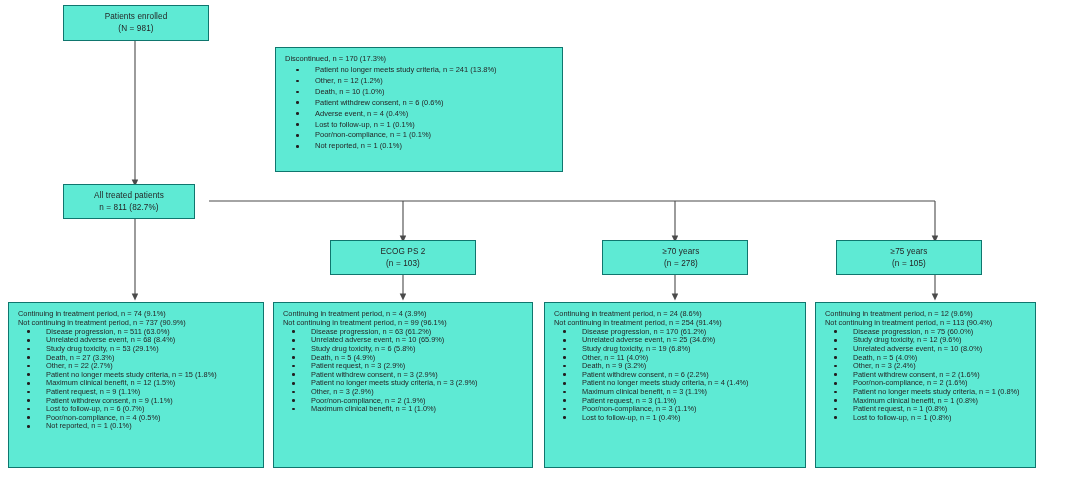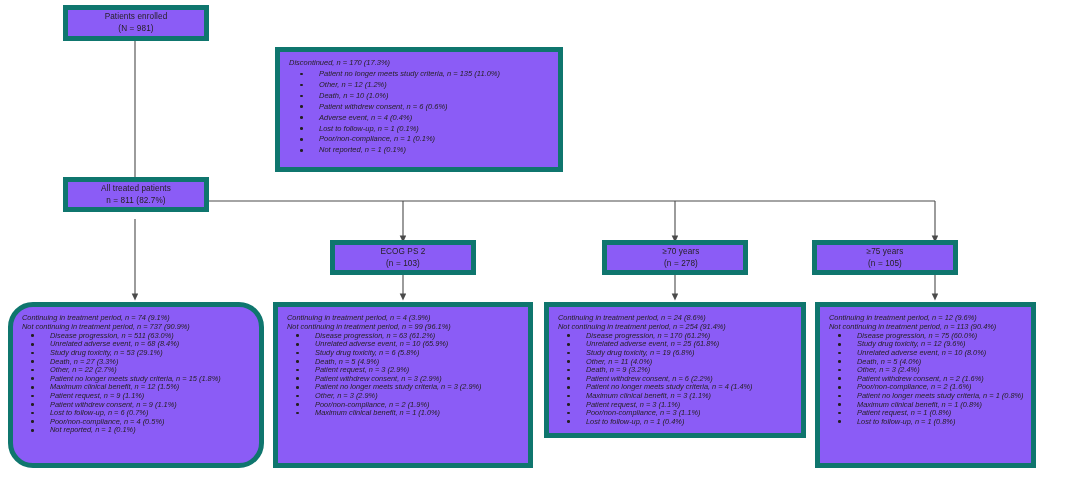--- a/index.html
+++ b/index.html
@@ -6,35 +6,35 @@
   body{
     width:1080px;height:480px;position:relative;overflow:hidden;
     font-family:"Liberation Sans","DejaVu Sans",sans-serif;
     color:#231f20;
   }
   #canvas{position:absolute;inset:0;width:1080px;height:480px;}
   svg.connectors{position:absolute;left:0;top:0;width:1080px;height:480px;pointer-events:none;}
 
   .box{
     position:absolute;
-    border:5px solid #0f766e;
-    background:#8b5cf6;
+    border:1px solid #0f766e;
+    background:#5eead4;
     box-sizing:border-box;
   }
   .box.center{
     display:flex;flex-direction:column;
     align-items:center;justify-content:center;
     font-size:8.2px;line-height:1.45;letter-spacing:.1px;
   }
   .box.center .l1{white-space:nowrap;}
   .box.center .l2{white-space:nowrap;}
 
   .box.listbox{
     padding:7px 6px 5px 7px;
-    font-size:7.4px;line-height:1.0;font-style:italic;
+    font-size:7.4px;line-height:1.0;
   }
   .hdr{display:block;white-space:nowrap;margin:0 0 1.5px 2px;}
   ul.items{
     list-style:none;margin:1px 0 0 0;padding:0;
   }
   ul.items li{
     position:relative;
     padding-left:30px;
     margin:0 0 1.2px 0;
     white-space:nowrap;
@@ -82,50 +82,50 @@
   </svg>
 
   <div class="box center" id="box-enrolled" style="left:63px;top:5px;width:146px;height:36px;">
     <span class="l1">Patients enrolled</span>
     <span class="l2">(N = 981)</span>
   </div>
 
   <div class="box listbox" id="box-discontinued" style="left:275px;top:47px;width:288px;height:125px;">
     <span class="hdr">Discontinued, n = 170 (17.3%)</span>
     <ul class="items">
-      <li>Patient no longer meets study criteria, n = 135 (11.0%)</li>
+      <li>Patient no longer meets study criteria, n = 241 (13.8%)</li>
       <li>Other, n = 12 (1.2%)</li>
       <li>Death, n = 10 (1.0%)</li>
       <li>Patient withdrew consent, n = 6 (0.6%)</li>
       <li>Adverse event, n = 4 (0.4%)</li>
       <li>Lost to follow-up, n = 1 (0.1%)</li>
       <li>Poor/non-compliance, n = 1 (0.1%)</li>
       <li>Not reported, n = 1 (0.1%)</li>
     </ul>
   </div>
 
-  <div class="box center" id="box-all-treated" style="left:63px;top:177px;width:146px;height:35px;align-items:center;">
+  <div class="box center" id="box-all-treated" style="left:63px;top:184px;width:132px;height:35px;align-items:center;">
     <span class="l1">All treated patients</span>
     <span class="l2">n = 811 (82.7%)</span>
   </div>
 
   <div class="box center" style="left:330px;top:240px;width:146px;height:35px;">
     <span class="l1">ECOG PS 2</span>
     <span class="l2">(n = 103)</span>
   </div>
   <div class="box center" style="left:602px;top:240px;width:146px;height:35px;padding-left:12px;">
     <span class="l1">≥70 years</span>
     <span class="l2">(n = 278)</span>
   </div>
-  <div class="box center" style="left:812px;top:240px;width:146px;height:35px;">
+  <div class="box center" style="left:836px;top:240px;width:146px;height:35px;">
     <span class="l1">≥75 years</span>
     <span class="l2">(n = 105)</span>
   </div>
 
-  <div class="box listbox" style="left:8px;top:302px;width:256px;height:166px;border-radius:25px;">
+  <div class="box listbox" style="left:8px;top:302px;width:256px;height:166px;">
     <span class="hdr">Continuing in treatment period, n = 74 (9.1%)</span>
     <span class="hdr">Not continuing in treatment period, n = 737 (90.9%)</span>
     <ul class="items">
       <li>Disease progression, n = 511 (63.0%)</li>
       <li>Unrelated adverse event, n = 68 (8.4%)</li>
       <li>Study drug toxicity, n = 53 (29.1%)</li>
       <li>Death, n = 27 (3.3%)</li>
       <li>Other, n = 22 (2.7%)</li>
       <li>Patient no longer meets study criteria, n = 15 (1.8%)</li>
       <li>Maximum clinical benefit, n = 12 (1.5%)</li>
@@ -147,26 +147,26 @@
       <li>Death, n = 5 (4.9%)</li>
       <li>Patient request, n = 3 (2.9%)</li>
       <li>Patient withdrew consent, n = 3 (2.9%)</li>
       <li>Patient no longer meets study criteria, n = 3 (2.9%)</li>
       <li>Other, n = 3 (2.9%)</li>
       <li>Poor/non-compliance, n = 2 (1.9%)</li>
       <li>Maximum clinical benefit, n = 1 (1.0%)</li>
     </ul>
   </div>
 
-  <div class="box listbox" style="left:544px;top:302px;width:262px;height:136px;">
+  <div class="box listbox" style="left:544px;top:302px;width:262px;height:166px;">
     <span class="hdr">Continuing in treatment period, n = 24 (8.6%)</span>
     <span class="hdr">Not continuing in treatment period, n = 254 (91.4%)</span>
     <ul class="items">
       <li>Disease progression, n = 170 (61.2%)</li>
-      <li>Unrelated adverse event, n = 25 (61.8%)</li>
+      <li>Unrelated adverse event, n = 25 (34.6%)</li>
       <li>Study drug toxicity, n = 19 (6.8%)</li>
       <li>Other, n = 11 (4.0%)</li>
       <li>Death, n = 9 (3.2%)</li>
       <li>Patient withdrew consent, n = 6 (2.2%)</li>
       <li>Patient no longer meets study criteria, n = 4 (1.4%)</li>
       <li>Maximum clinical benefit, n = 3 (1.1%)</li>
       <li>Patient request, n = 3 (1.1%)</li>
       <li>Poor/non-compliance, n = 3 (1.1%)</li>
       <li>Lost to follow-up, n = 1 (0.4%)</li>
     </ul>

